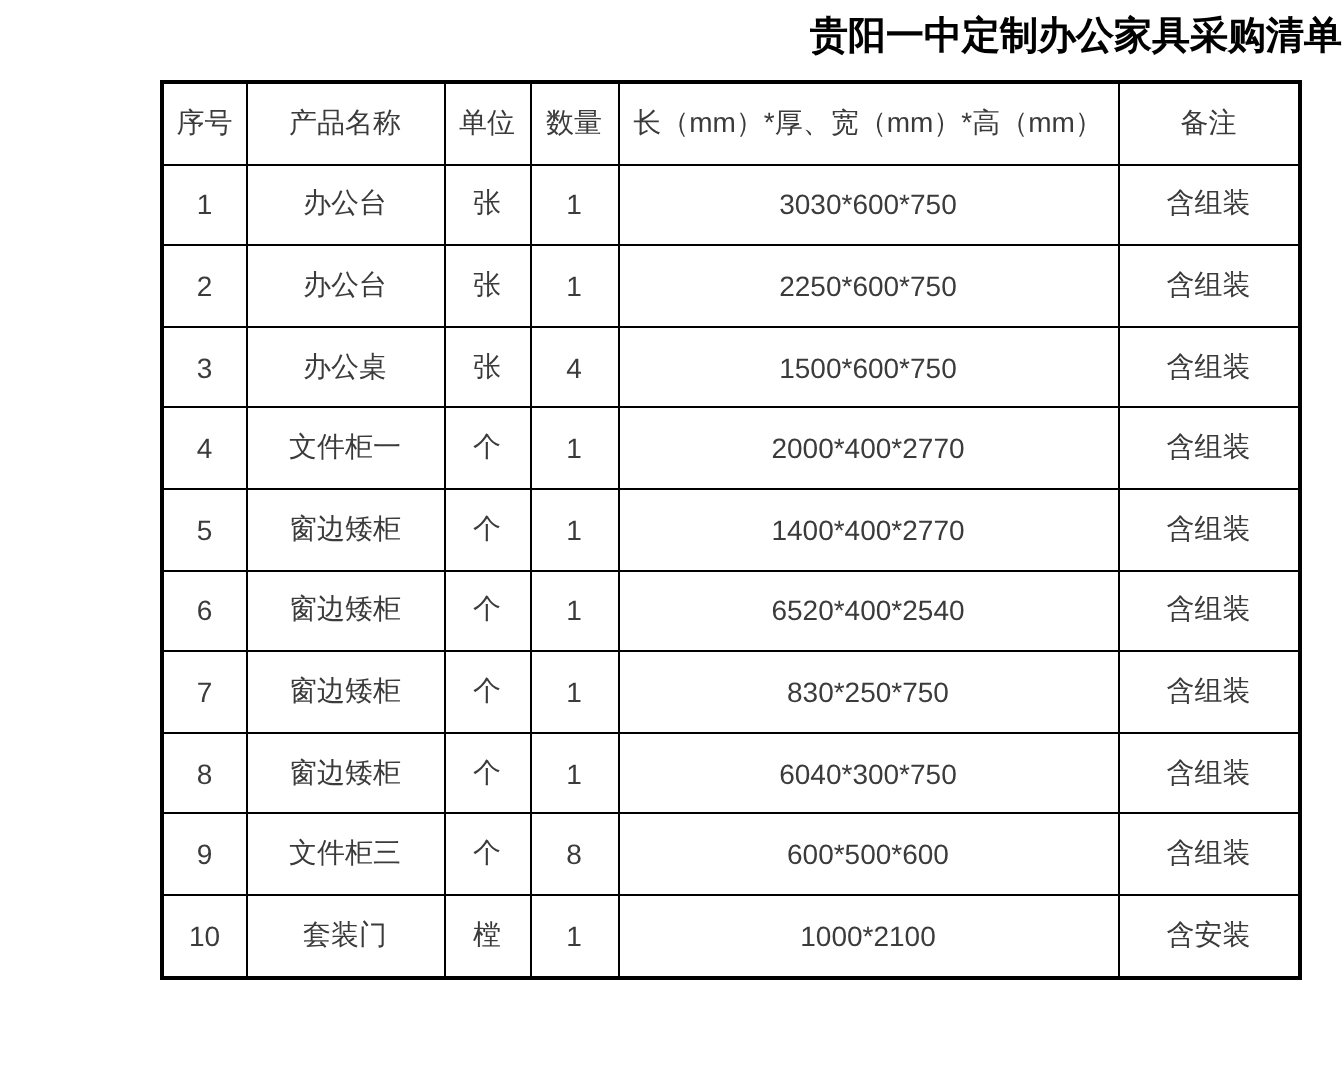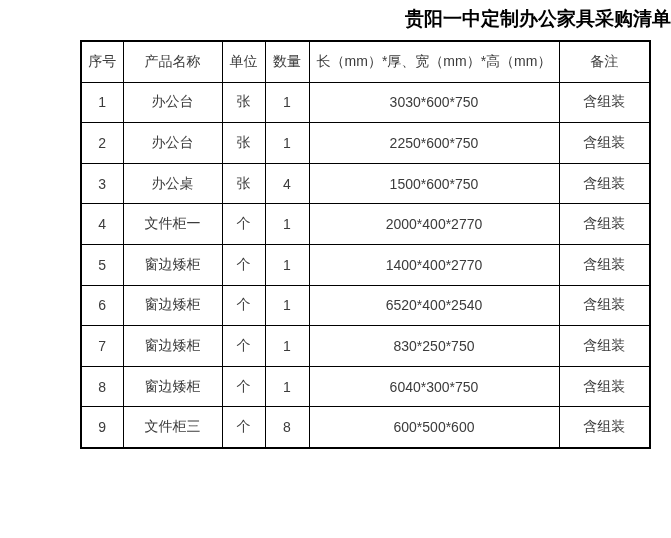--- a/index.html
+++ b/index.html
@@ -150,15 +150,23 @@
           <td>含组装</td>
         </tr>
         <tr>
           <td>9</td>
           <td>文件柜三</td>
           <td>个</td>
           <td>8</td>
           <td>600*500*600</td>
           <td>含组装</td>
         </tr>
+        <tr>
+          <td>10</td>
+          <td>套装门</td>
+          <td>樘</td>
+          <td>1</td>
+          <td>1000*2100</td>
+          <td>含安装</td>
+        </tr>
       </tbody>
   </table>
 </div>
 
 </body></html>

